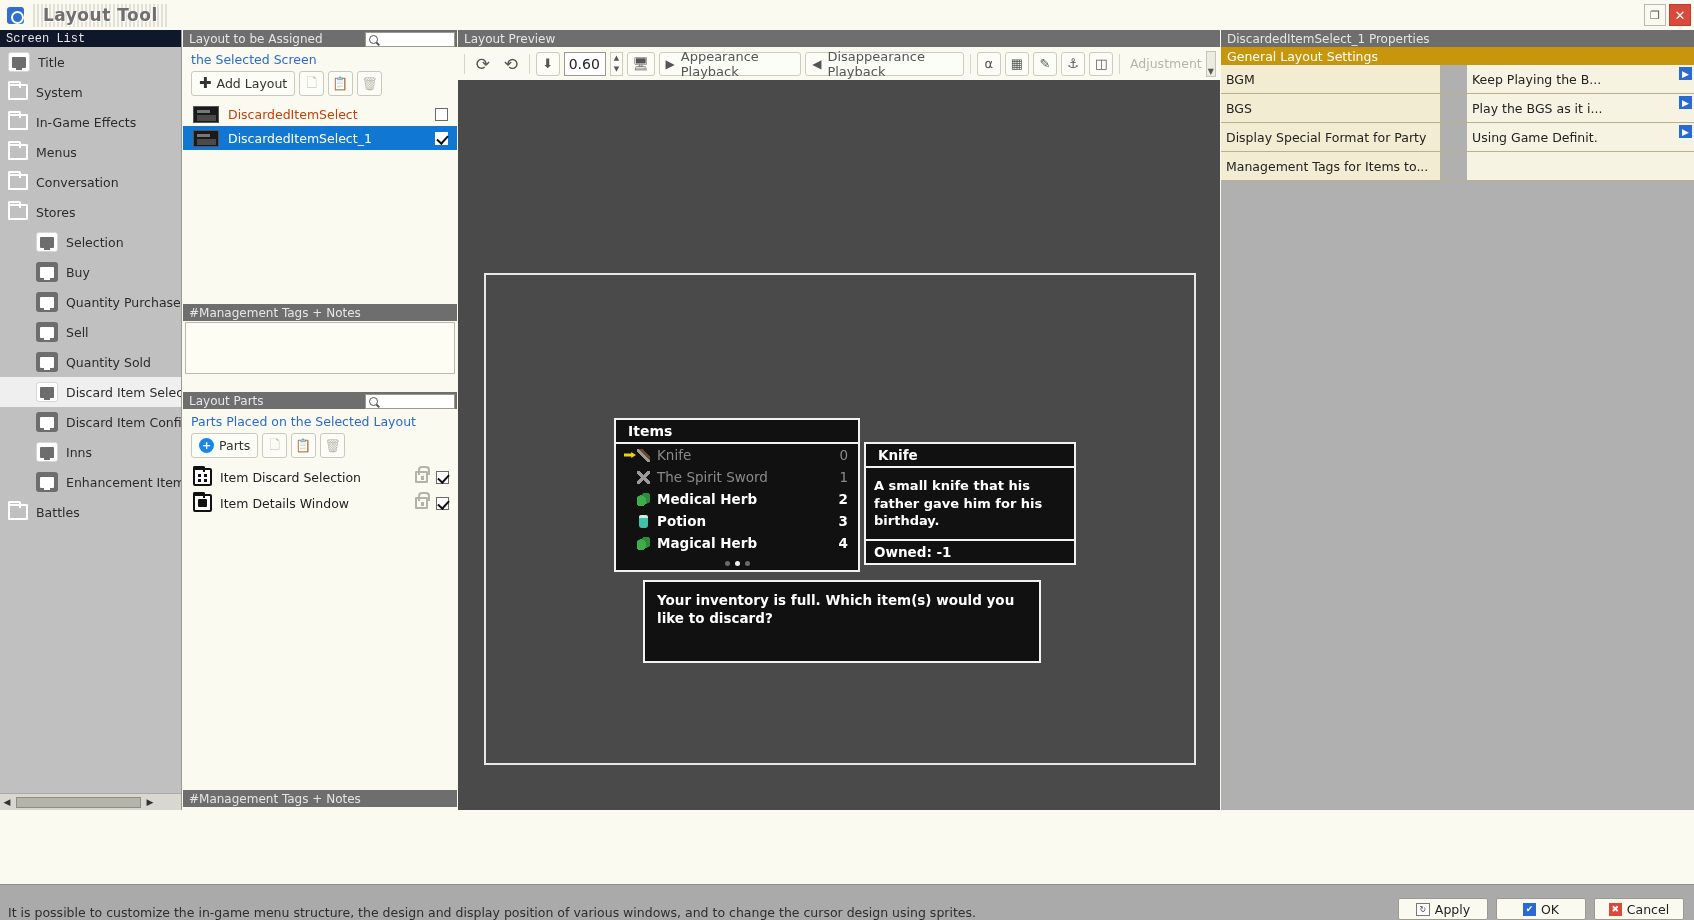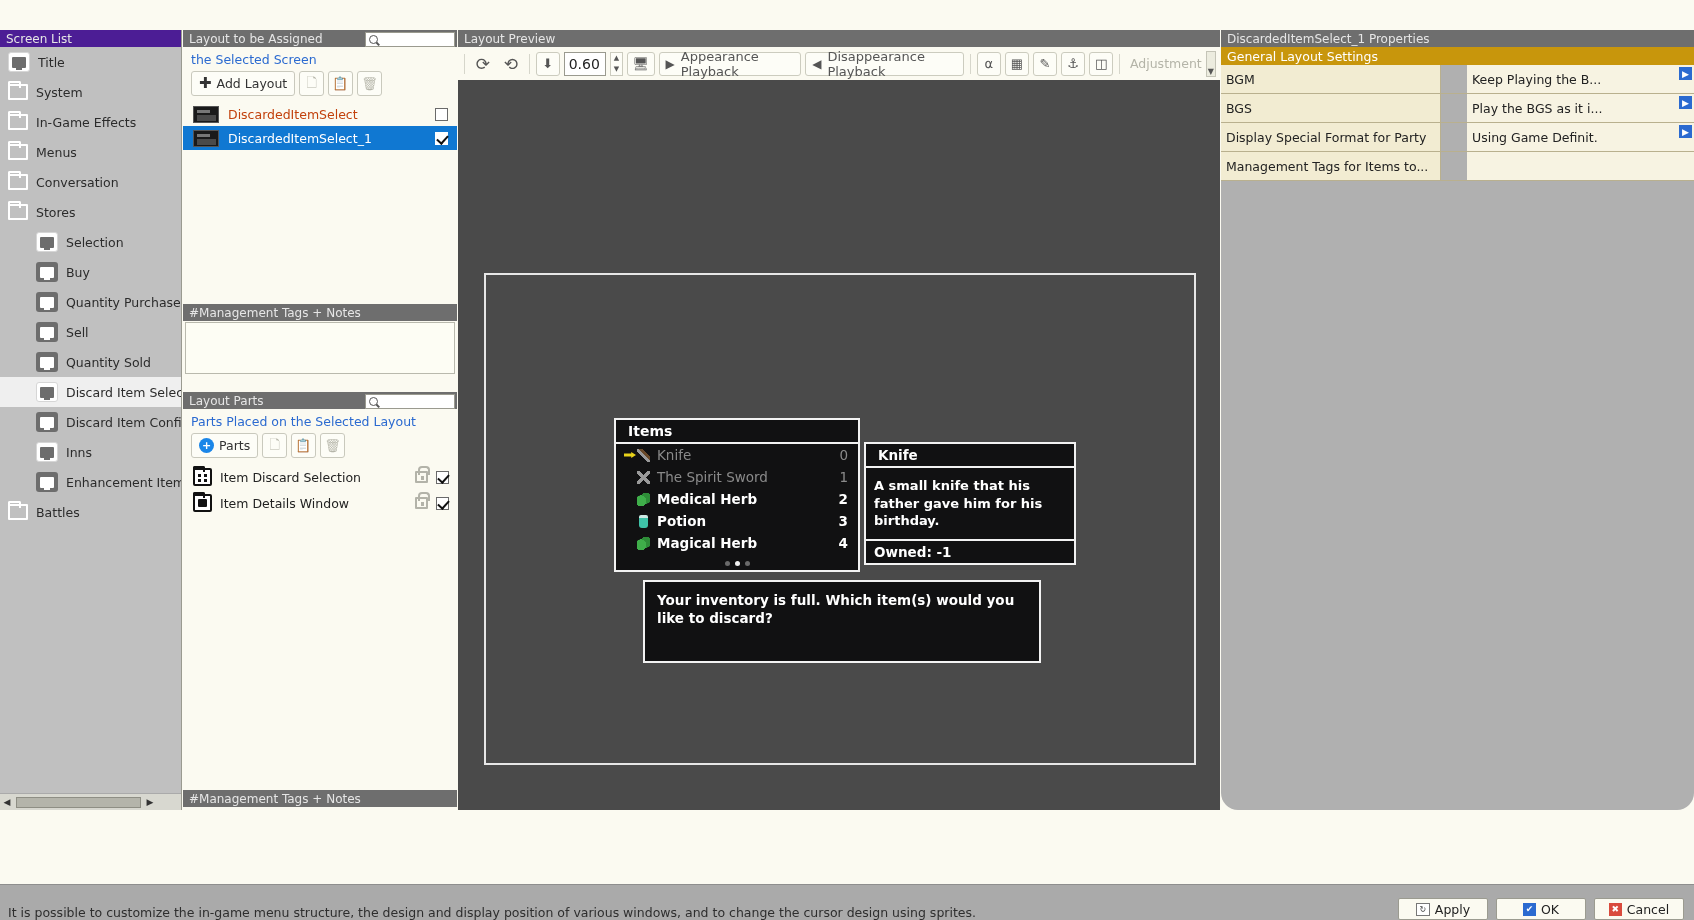--- a/index.html
+++ b/index.html
@@ -50,21 +50,21 @@
     padding-left: 3px;
   }
   .mag { width:9px; height:9px; border:1.5px solid #555; border-radius:50%; position:relative; display:inline-block;}
   .mag::after{content:"";position:absolute;right:-3px;bottom:-2px;width:4px;height:1.5px;background:#555;transform:rotate(45deg);}
 
   
   .screenlist {
     position: absolute; left: 0; top: 30px; width: 182px; height: 780px;
     background: #c0c0c0; border-right: 1px solid #9a9a90;
   }
-  .screenlist .panel-head { background:#4c1d95; }
+  .screenlist .panel-head { background:#0f172a;font-family:Liberation Mono, monospace; }
   .sl-body { position:absolute; top:17px; left:0; right:0; bottom:17px; overflow:hidden; }
   .sl-item { height: 30px; display: flex; align-items: center; padding-left: 8px; cursor: default; }
   .sl-item.indent { padding-left: 36px; }
   .sl-item.selected { background: #efefef; }
   .sl-label { margin-left: 8px; color: #2b2b2b; font-size: 12.5px; white-space: nowrap; overflow:hidden;}
 
   .ico-folder {
     width: 20px; height: 16px; position: relative; flex: none;
     border: 2px solid #fff; border-top-color: #fff; background: transparent;
     border-radius: 1px;
@@ -229,21 +229,21 @@
   .detail-win { left:378px; top:167px; width:212px; height:123px; }
   .detail-win .gtitle { font-size:13.5px; }
   .detail-body { padding:9px 8px 0 8px; color:#fff; font-size:13px; font-weight:bold; line-height:1.35; }
   .owned { position:absolute; left:0; right:0; bottom:0; height:24px; border-top:2px solid #f2f2f2;
     display:flex; align-items:center; padding-left:8px; color:#fff; font-size:13.5px; font-weight:bold;}
 
   .msg-win { left:157px; top:305px; width:398px; height:83px; }
   .msg-body { padding:10px 12px 0 12px; color:#fff; font-size:13.5px; font-weight:bold; line-height:1.32; }
 
   
-  .props { position:absolute; left:1221px; top:30px; width:473px; height:780px; background:#b0b0b0;border-radius:17px; }
+  .props { position:absolute; left:1221px; top:30px; width:473px; height:780px; background:#b0b0b0; }
   .props-head { height:17px; background:#6e6e6e; color:#e6e6e6; padding-left:6px; display:flex; align-items:center; }
   .grp-head { height:18px; background:#c8960c; color:#fff; font-size:12.5px; display:flex; align-items:center; padding-left:6px; }
   .prow { height:29px; display:flex; border-bottom:1px solid #b9b08e; font-size:12.5px;gap:26px; }
   .pk { width:220px; background:#f2ecd2; color:#222; display:flex; align-items:center; padding-left:5px; border-right:1px solid #b9b08e; }
   .pv { flex:1; background:#f7f3e2; color:#222; display:flex; align-items:center; padding-left:5px; position:relative;}
   .pv .caret { position:absolute; right:2px; top:2px; width:13px; height:13px; background:#2b6ad0; color:#fff;
     font-size:9px; display:flex; align-items:center; justify-content:center; }
   .pv.blank { background:#f7f3e2; }
 
   
@@ -259,20 +259,28 @@
   }
   .ok-mark { width:13px;height:13px;background:#2b6ad0;color:#fff;font-size:9px;display:flex;align-items:center;justify-content:center;}
   .x-mark { width:13px;height:13px;background:#d94a3d;color:#fff;font-size:9px;display:flex;align-items:center;justify-content:center;}
   .apply-ic { width:14px;height:13px;border:1px solid #777;background:#fff;display:flex;align-items:center;justify-content:center;font-size:8px;color:#444;}
 </style>
 </head>
 <body>
 
 <div class="app">
 
+  <div class="titlebar">
+    <div class="app-icon"></div>
+    <div class="app-title">Layout Tool</div>
+    <div class="win-btns">
+      <div class="win-btn">❐</div>
+      <div class="win-btn close">✕</div>
+    </div>
+  </div>
 
   <div class="screenlist">
     <div class="panel-head">
       <span>Screen List</span>
     </div>
     <div class="sl-body" id="sl-body">
         <div class="sl-item">
           <span class="ico-screen light">
             <i></i>
           </span>

